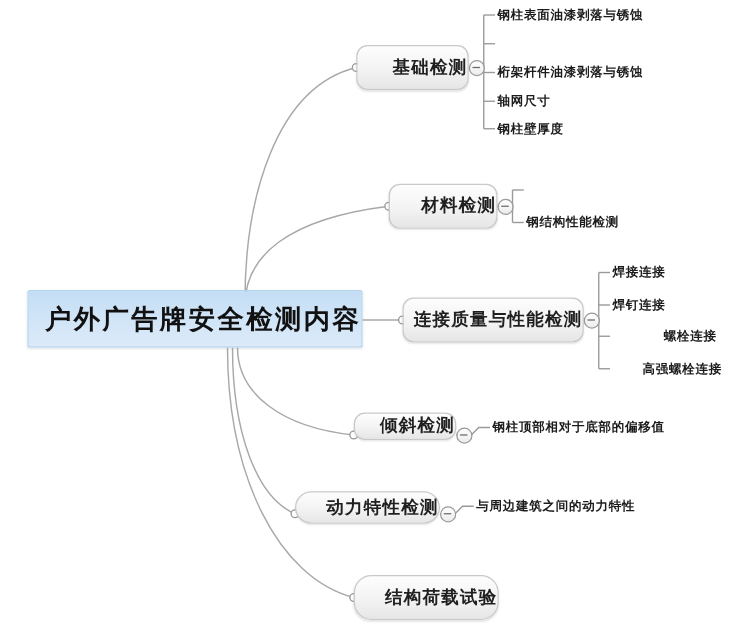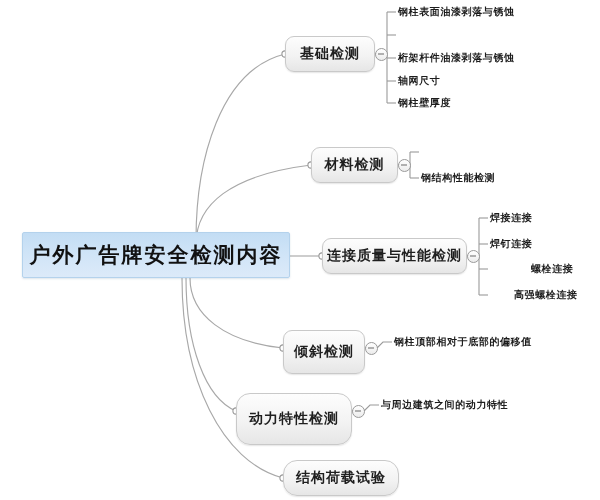--- a/index.html
+++ b/index.html
@@ -48,21 +48,21 @@
     stroke: #9a9a9a;
     stroke-width: 1.1;
   }
 
   
   .node {
     position: absolute;
     box-sizing: border-box;
     display: flex;
     align-items: center;
-    justify-content: center;
+    justify-content: flex-end;
     white-space: nowrap;
     border-radius: 9px;
     font-weight: bold;
     letter-spacing: 0.5px;
     color: #1a1a1a;
   }
 
   .node.root {
     background: linear-gradient(180deg, #c3ddf4 0%, #cfe4f7 45%, #dceaf9 100%);
     border: 1px solid #b4d2ec;
@@ -182,26 +182,26 @@
   <div class="node topic" style="left:311px; top:147px; width:87px; height:36px;">
     <span>材料检测</span>
   </div>
   <div class="toggle" style="left:404px; top:165px;"></div>
 
   <div class="node topic" style="left:322px; top:238px; width:145px; height:36px;">
     <span>连接质量与性能检测</span>
   </div>
   <div class="toggle" style="left:473px; top:256px;"></div>
 
-  <div class="node topic" style="left:283px; top:330px; width:82px; height:44px;">
+  <div class="node topic" style="left:283px; top:330px; width:82px; height:22px;">
     <span>倾斜检测</span>
   </div>
   <div class="toggle" style="left:371px; top:348px;"></div>
 
-  <div class="node topic" style="left:236px; top:393px; width:116px; height:52px;border-radius:14px;">
+  <div class="node topic" style="left:236px; top:393px; width:116px; height:26px;border-radius:14px;">
     <span>动力特性检测</span>
   </div>
   <div class="toggle" style="left:358px; top:411px;"></div>
 
   <div class="node topic" style="left:283px; top:460px; width:116px; height:36px;border-radius:14px;">
     <span>结构荷载试验</span>
   </div>
 
   <div class="leaf" style="left:398px; top:12px;">钢柱表面油漆剥落与锈蚀</div>
   <div class="leaf" style="left:398px; top:58px;">桁架杆件油漆剥落与锈蚀</div>

